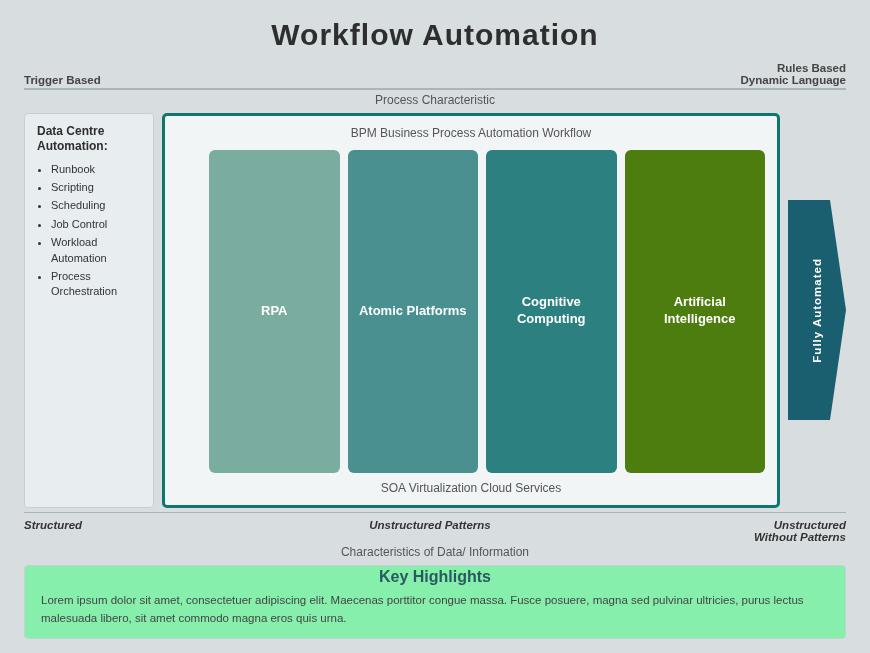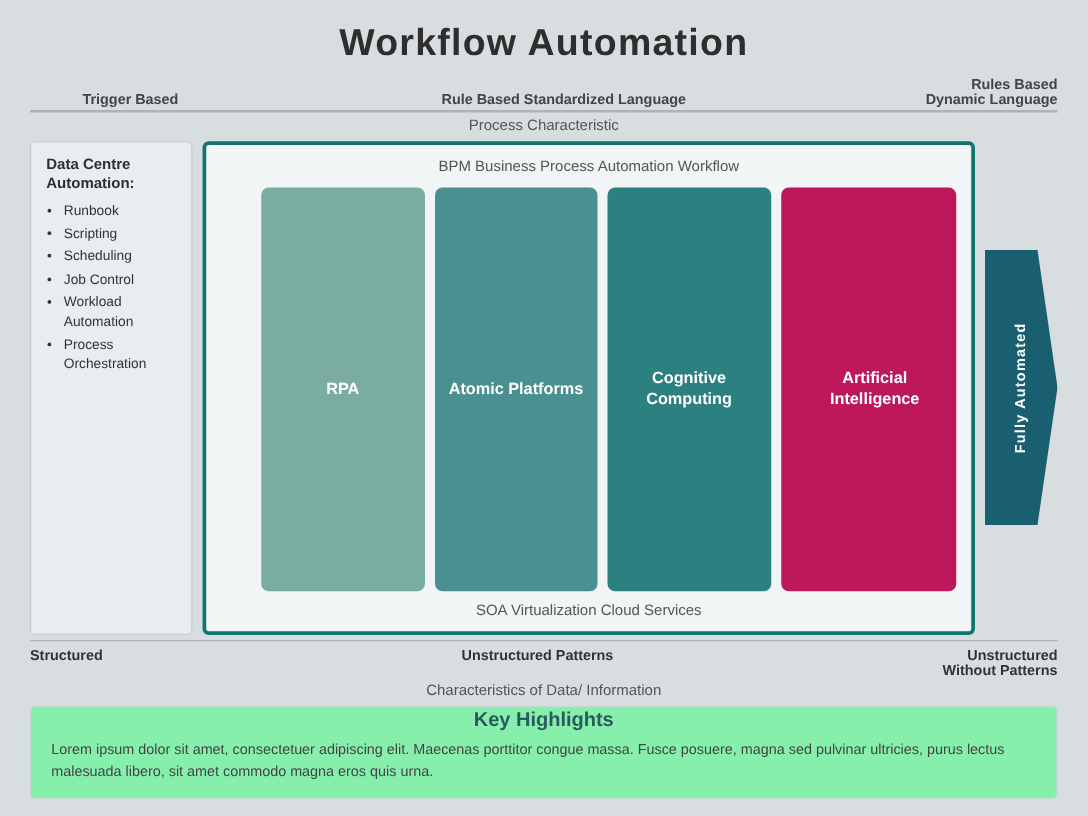--- a/index.html
+++ b/index.html
@@ -30,21 +30,20 @@
       display: flex;
       justify-content: space-between;
       align-items: flex-end;
       margin-bottom: 2px;
     }
     .top-label-left {
       font-size: 11.5px;
       font-weight: bold;
       color: #444;
       width: 100px;
-      margin-left: 42px;
     }
     .top-label-center {
       font-size: 11.5px;
       font-weight: bold;
       color: #444;
       text-align: center;
       flex: 1;
     }
     .top-label-right {
       font-size: 11.5px;
@@ -132,21 +131,21 @@
       text-align: center;
       font-size: 13px;
       font-weight: bold;
       color: white;
       padding: 10px 6px;
       line-height: 1.3;
     }
     .box-rpa { background: #7aada0; }
     .box-atomic { background: #4a9090; }
     .box-cognitive { background: #2d8080; }
-    .box-ai { background: #be185d; padding-left: 16px; }
+    .box-ai { background: #4d7c0f; padding-left: 16px; }
     .soa-label {
       font-size: 12px;
       color: #555;
       margin-top: 8px;
       text-align: center;
     }
     .right-arrow {
       width: 58px;
       flex-shrink: 0;
       display: flex;
@@ -173,20 +172,21 @@
       text-align: center;
       writing-mode: vertical-rl;
       transform: rotate(180deg);
       letter-spacing: 1px;
       z-index: 2;
     }
     .bottom-labels {
       display: flex;
       justify-content: space-between;
       margin-bottom: 2px;
+      font-style: italic;
     }
     .bottom-label-left {
       font-size: 11.5px;
       font-weight: bold;
       color: #333;
       width: 100px;
     }
     .bottom-label-center {
       font-size: 11.5px;
       font-weight: bold;
@@ -229,21 +229,20 @@
   </style>
 </head>
 <body>
 
 <div class="container">
 
   <div class="title">Workflow Automation</div>
 
   <div class="top-labels">
     <div class="top-label-left">Trigger Based</div>
-    <div class="top-label-center">Rule Based Standardized Language</div>
     <div class="top-label-right">Rules Based Dynamic Language</div>
   </div>
 
   <div class="divider"></div>
 
   <div class="process-char">Process Characteristic</div>
 
   <div class="main-area">
 
     <div class="left-panel">

